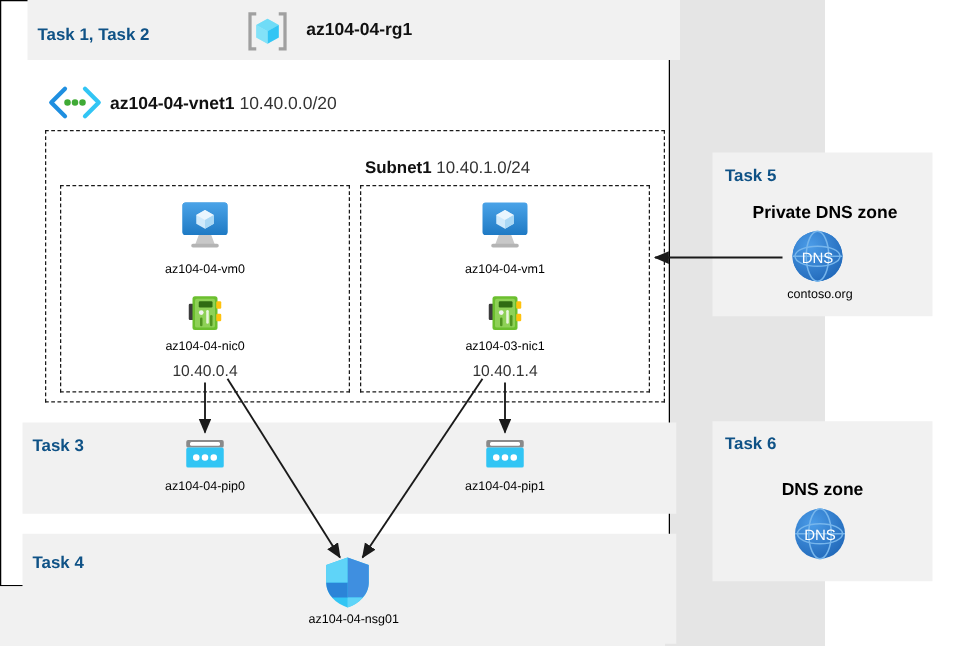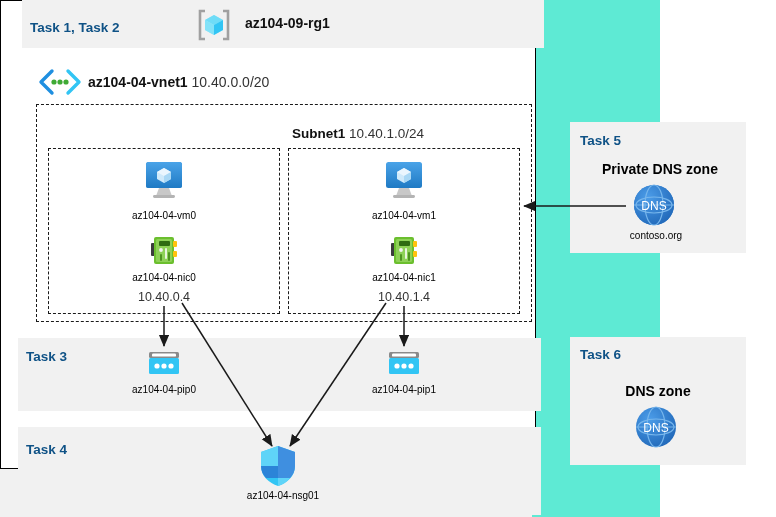--- a/index.html
+++ b/index.html
@@ -5,21 +5,21 @@
   html, body {
     margin: 0; padding: 0;
     width: 776px; height: 517px;
     background: #ffffff;
     font-family: "Liberation Sans", sans-serif;
     overflow: hidden;
   }
   #canvas {
     position: relative;
     width: 660px; height: 517px;
-    background: #5eead4;
+    background: #e5e5e5;
   }
 
   
   .panel { position: absolute; background: #f1f1f1; }
   .rg-header {
     left: 22px; top: 0px; width: 522px; height: 48px;
   }
   .rg-body {
     left: 8px; top: 48px; width: 536px; height: 469px;
     background: #ffffff;
@@ -126,21 +126,21 @@
       <path d="M8 3 L3 3 L3 31 L8 31" stroke="#a0a0a0" stroke-width="2.6" fill="none"></path>
       <path d="M26 3 L31 3 L31 31 L26 31" stroke="#a0a0a0" stroke-width="2.6" fill="none"></path>
       <polygon points="17,7 26,12 26,22 17,27 8,22 8,12" fill="#9fe8fb"></polygon>
       <polygon points="17,7 26,12 17,17 8,12" fill="#6fdcf7"></polygon>
       <polygon points="17,17 26,12 26,22 17,27" fill="#32c5f4"></polygon>
       <polygon points="17,17 8,12 8,22 17,27" fill="#83e2f8"></polygon>
     </svg>
   </div>
 
   <div class="title-text" style="left:245px; top:15px;">
-    <b>az104-09-rg1</b>
+    <b>az104-04-rg1</b>
   </div>
 
   <div class="rg-body"></div>
   <div class="vnet-panel"></div>
 
   <div class="icon" style="left:60px; top:68px;">
     <svg width="46" height="28" viewBox="0 0 46 28">
       <path d="M15 3 L4 14 L15 25" stroke="#1f8fe0" stroke-width="3.4" fill="none" stroke-linecap="round" stroke-linejoin="round"></path>
       <path d="M31 3 L42 14 L31 25" stroke="#32c5f4" stroke-width="3.4" fill="none" stroke-linecap="round" stroke-linejoin="round"></path>
       <circle cx="17" cy="14" r="2.6" fill="#3faa35"></circle>
@@ -222,21 +222,21 @@
       <rect x="9" y="5" width="16" height="23" rx="1.5" fill="#8ed157"></rect>
       <rect x="26" y="7" width="4" height="6" rx="1" fill="#ffc20e"></rect>
       <rect x="26" y="17" width="4" height="6" rx="1" fill="#ffc20e"></rect>
       <rect x="12" y="7" width="11" height="5" rx="1" fill="#2f6b12"></rect>
       <circle cx="14" cy="16" r="1.9" fill="#f2f2f2"></circle>
       <rect x="18" y="14" width="2" height="11" rx="1" fill="#e8f5dc"></rect>
       <rect x="13" y="20" width="2" height="7" rx="1" fill="#4f9420"></rect>
       <rect x="21" y="18" width="2" height="9" rx="1" fill="#4f9420"></rect>
     </svg>
   </div>
-  <div class="node-label" style="left:404px; top:272px;">az104-04-nic1</div>
+  <div class="node-label" style="left:404px; top:272px;">az104-03-nic1</div>
   <div class="node-sub" style="left:404px; top:290px;">10.40.1.4</div>
 
   <div class="task-panel task3-panel"></div>
   <div class="task-label" style="left:26px; top:349px;">Task 3</div>
 
   <div class="icon" style="left:164px; top:349px;">
     <svg width="36" height="30" viewBox="0 0 36 30">
       <rect x="3" y="3" width="30" height="6" rx="1.5" fill="#8a8a8a"></rect>
       <rect x="6" y="4.6" width="24" height="3" rx="1.2" fill="#ffffff"></rect>
       <rect x="3" y="9" width="30" height="16" rx="1.5" fill="#32c5f4"></rect>

